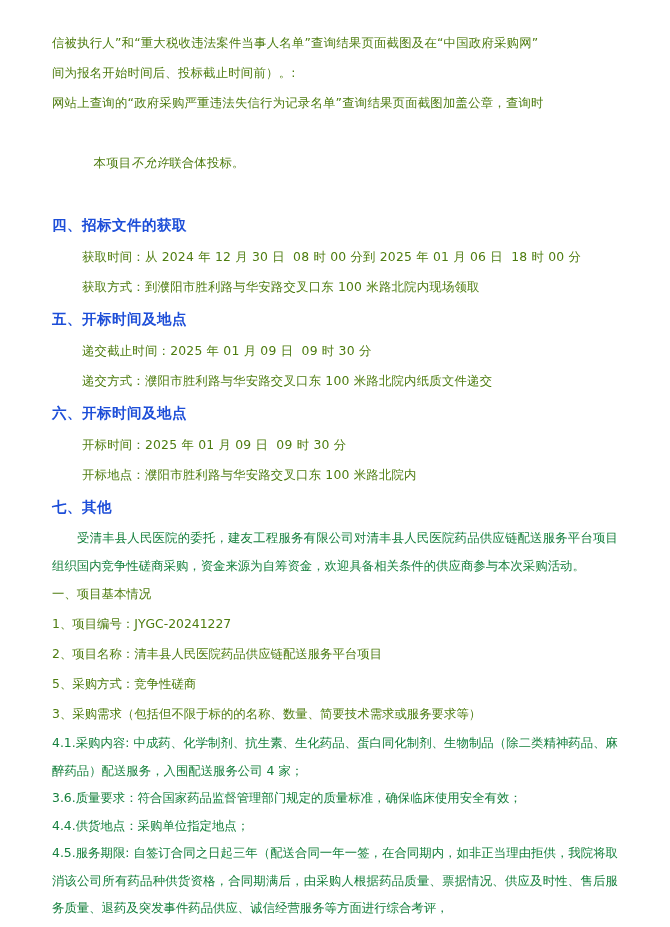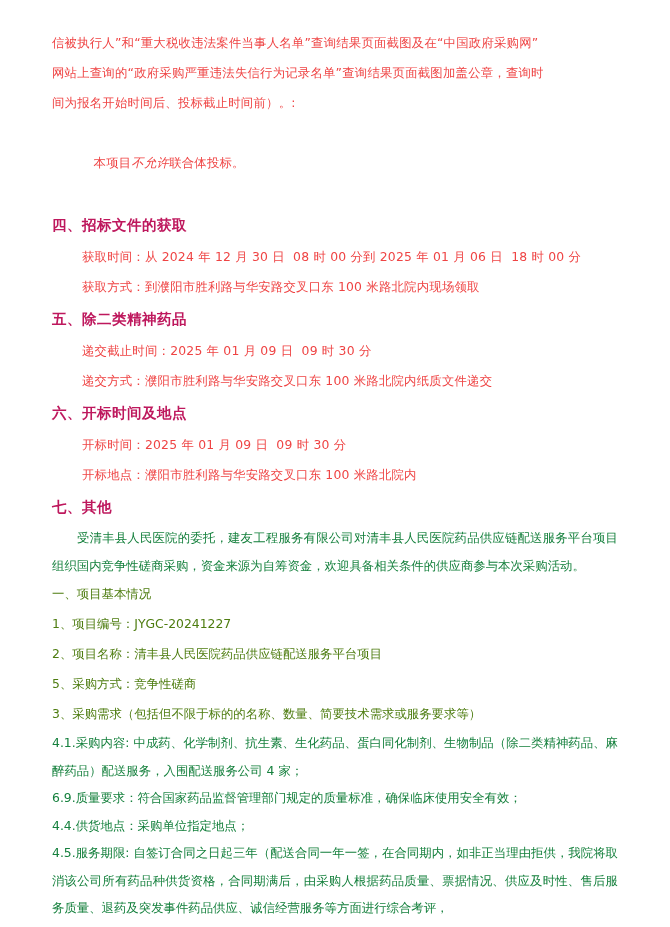--- a/index.html
+++ b/index.html
@@ -17,32 +17,32 @@
   .page {
     width: 670px;
     height: 927px;
     box-sizing: border-box;
     padding: 28px 52px 0 52px;
     position: relative;
   }
   .line {
     font-size: 12.4px;
     line-height: 30px;
-    color: #ef4444;
+    color: #4d7c0f;
     white-space: pre-wrap;
     letter-spacing: 0.2px;
   }
   .indent2 {
     text-indent: 25px;
   }
   .heading {
     font-size: 14.5px;
     font-weight: bold;
     line-height: 34px;
-    color: #be185d;
+    color: #1d4ed8;
     letter-spacing: 0.5px;
   }
   .sub {
     padding-left: 30px;
   }
   .italic-mark {
     font-style: italic;
     font-family: Liberation Serif, serif;
   }
   .body-para {
@@ -58,48 +58,48 @@
     color: #4d7c0f;
   }
 </style>
 </head>
 <body>
 
 <div class="page">
 
   <div>
     <div class="line">信被执行人”和“重大税收违法案件当事人名单”查询结果页面截图及在“中国政府采购网”</div>
+    <div class="line">间为报名开始时间后、投标截止时间前）。:</div>
     <div class="line">网站上查询的“政府采购严重违法失信行为记录名单”查询结果页面截图加盖公章，查询时</div>
-    <div class="line">间为报名开始时间后、投标截止时间前）。:</div>
   </div>
 
   <div class="line indent2" style="padding-left:25px;">
     <span>本项目</span><span class="italic-mark">不允许</span><span>联合体投标。</span>
   </div>
 
   <div class="heading">四、招标文件的获取</div>
   <div class="line sub">获取时间：从 2024 年 12 月 30 日  08 时 00 分到 2025 年 01 月 06 日  18 时 00 分</div>
   <div class="line sub">获取方式：到濮阳市胜利路与华安路交叉口东 100 米路北院内现场领取</div>
 
-  <div class="heading">五、除二类精神药品</div>
+  <div class="heading">五、开标时间及地点</div>
   <div class="line sub">递交截止时间：2025 年 01 月 09 日  09 时 30 分</div>
   <div class="line sub">递交方式：濮阳市胜利路与华安路交叉口东 100 米路北院内纸质文件递交</div>
 
   <div class="heading">六、开标时间及地点</div>
   <div class="line sub">开标时间：2025 年 01 月 09 日  09 时 30 分</div>
   <div class="line sub">开标地点：濮阳市胜利路与华安路交叉口东 100 米路北院内</div>
 
   <div class="heading">七、其他</div>
 
   <div class="body-para indent2" style="text-indent:25px;">受清丰县人民医院的委托，建友工程服务有限公司对清丰县人民医院药品供应链配送服务平台项目组织国内竞争性磋商采购，资金来源为自筹资金，欢迎具备相关条件的供应商参与本次采购活动。</div>
 
   <div class="list-line">一、项目基本情况</div>
   <div class="list-line">1、项目编号：JYGC-20241227</div>
   <div class="list-line">2、项目名称：清丰县人民医院药品供应链配送服务平台项目</div>
   <div class="list-line">5、采购方式：竞争性磋商</div>
   <div class="list-line">3、采购需求（包括但不限于标的的名称、数量、简要技术需求或服务要求等）</div>
 
   <div class="body-para">4.1.采购内容: 中成药、化学制剂、抗生素、生化药品、蛋白同化制剂、生物制品（除二类精神药品、麻醉药品）配送服务，入围配送服务公司 4 家；</div>
-  <div class="body-para">6.9.质量要求：符合国家药品监督管理部门规定的质量标准，确保临床使用安全有效；</div>
+  <div class="body-para">3.6.质量要求：符合国家药品监督管理部门规定的质量标准，确保临床使用安全有效；</div>
   <div class="body-para">4.4.供货地点：采购单位指定地点；</div>
   <div class="body-para">4.5.服务期限: 自签订合同之日起三年（配送合同一年一签，在合同期内，如非正当理由拒供，我院将取消该公司所有药品种供货资格，合同期满后，由采购人根据药品质量、票据情况、供应及时性、售后服务质量、退药及突发事件药品供应、诚信经营服务等方面进行综合考评，</div>
 
 </div>
 
 </body></html>

